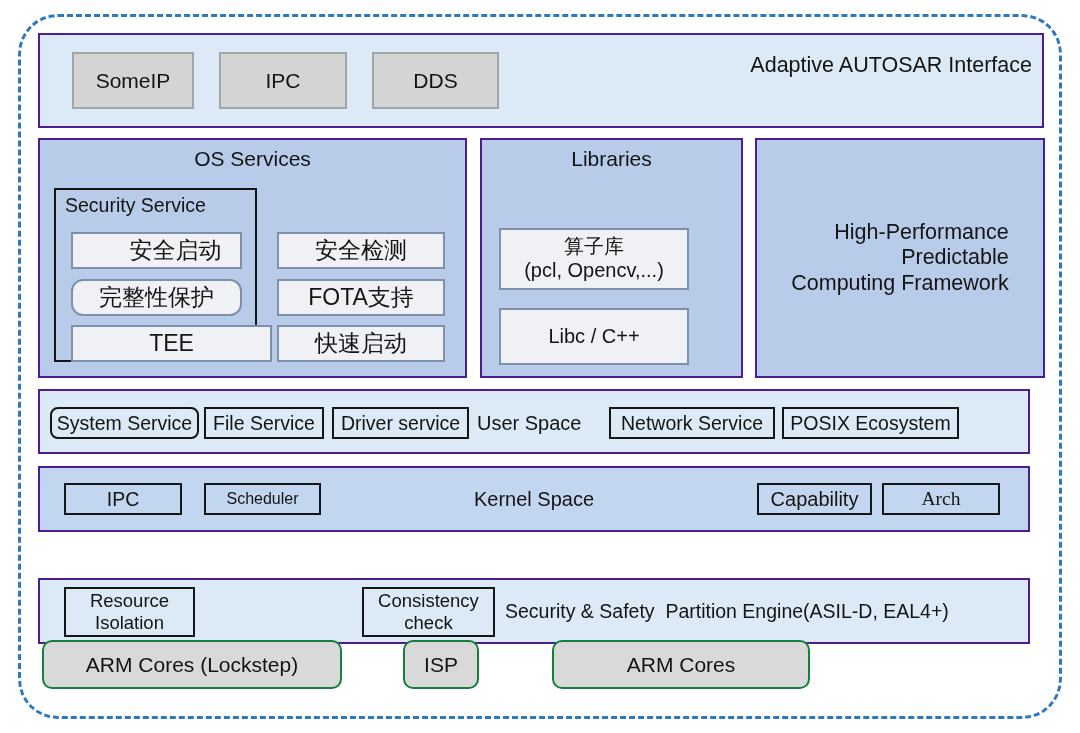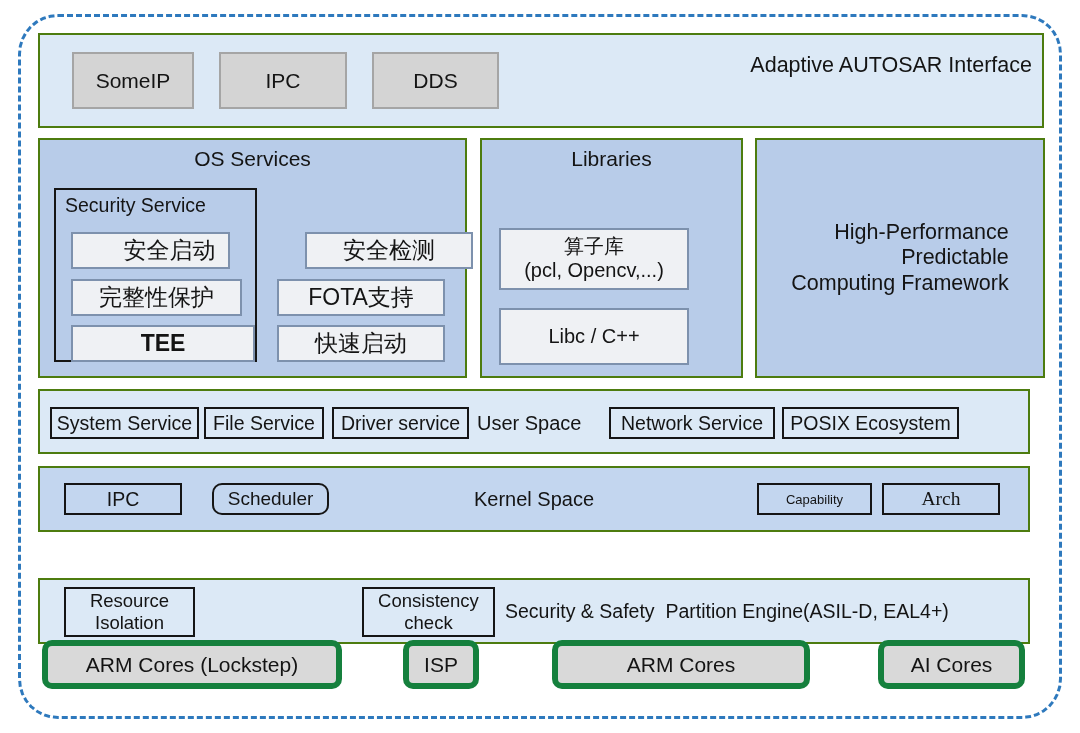--- a/index.html
+++ b/index.html
@@ -4,38 +4,38 @@
 <style>
   html,body{margin:0;padding:0;background:#ffffff;}
   .stage{
     position:relative;width:1080px;height:733px;background:#ffffff;
     font-family:"Liberation Sans",sans-serif;color:#141414;overflow:hidden;
   }
   .dashed-frame{
     position:absolute;left:18px;top:14px;width:1038px;height:699px;
     border:3px dashed #2E79BD;border-radius:40px;
   }
-  .panel{position:absolute;border:2px solid #4d7c0f;box-sizing:border-box;}
+  .panel{position:absolute;border:2px solid #4c1d95;box-sizing:border-box;}
   .bg-light{background:#DCE9F6;}
   .bg-mid{background:#B8CCE9;}
   .bg-kernel{background:#C3D6EF;}
   .center{display:flex;align-items:center;justify-content:center;text-align:right;}
   .panel-title{position:absolute;left:0;right:0;text-align:center;font-size:21px;}
   .gray-btn{
     position:absolute;background:#D4D4D4;border:2px solid #A5A5A5;box-sizing:border-box;
     display:flex;align-items:center;justify-content:center;font-size:21px;
   }
   .chip{
     position:absolute;box-sizing:border-box;
     display:flex;align-items:center;justify-content:center;text-align:center;
   }
   .chip-gray{background:#EFF1F4;border:2px solid #7D91AD;}
   .chip-line{background:transparent;border:2px solid #151515;}
   .hw-btn{
-    position:absolute;background:#D9D9D9;border:6px solid #15803d;border-radius:10px;
+    position:absolute;background:#D9D9D9;border:2px solid #15803d;border-radius:10px;
     box-sizing:border-box;display:flex;align-items:center;justify-content:center;font-size:21px;
   }
   .pre{white-space:pre-line;line-height:1.18;}
   .presp{white-space:pre;}
   .cn{font-size:23px;}
 </style>
 </head>
 <body>
 
 <div class="stage">
@@ -46,63 +46,62 @@
     <div class="gray-btn" style="left:32px;top:17px;width:122px;height:57px;">SomeIP</div>
     <div class="gray-btn" style="left:179px;top:17px;width:128px;height:57px;">IPC</div>
     <div class="gray-btn" style="left:332px;top:17px;width:127px;height:57px;">DDS</div>
     <div style="position:absolute;right:10px;top:18px;font-size:21.5px;">Adaptive AUTOSAR Interface</div>
   </div>
 
   <div class="panel bg-mid" style="left:38px;top:138px;width:429px;height:240px;">
     <div class="panel-title" style="top:7px;">OS Services</div>
     <div style="position:absolute;left:14px;top:48px;width:203px;height:174px;border:2.5px solid #151515;box-sizing:border-box;">
       <div style="position:absolute;left:9px;top:4px;font-size:19.5px;">Security Service</div>
-      <div class="chip chip-gray cn" style="left:15px;top:42px;width:159px;height:37px;padding-left:38px;">安全启动</div>
-      <div class="chip chip-gray cn" style="left:15px;top:89px;width:171px;height:37px;">完整性保护</div>
-      <div class="chip chip-gray cn" style="left:15px;top:135px;width:184px;height:37px;font-weight:bold;">TEE</div>
+      <div class="chip chip-gray cn" style="left:15px;top:42px;width:171px;height:37px;padding-left:38px;">安全启动</div>
+      <div class="chip chip-gray cn" style="left:15px;top:89px;width:171px;height:37px;border-radius:12px;">完整性保护</div>
+      <div class="chip chip-gray cn" style="left:15px;top:135px;width:201px;height:37px;">TEE</div>
     </div>
-    <div class="chip chip-gray cn" style="left:237px;top:92px;width:168px;height:37px;margin-left:28px;">安全检测</div>
+    <div class="chip chip-gray cn" style="left:237px;top:92px;width:168px;height:37px;">安全检测</div>
     <div class="chip chip-gray cn" style="left:237px;top:139px;width:168px;height:37px;">FOTA支持</div>
     <div class="chip chip-gray cn" style="left:237px;top:185px;width:168px;height:37px;">快速启动</div>
   </div>
 
   <div class="panel bg-mid" style="left:480px;top:138px;width:263px;height:240px;">
     <div class="panel-title" style="top:7px;">Libraries</div>
     <div class="chip chip-gray pre" style="left:17px;top:88px;width:190px;height:62px;font-size:20px;">算子库
 (pcl, Opencv,...)</div>
     <div class="chip chip-gray" style="left:17px;top:168px;width:190px;height:57px;font-size:20px;">Libc / C++</div>
   </div>
 
   <div class="panel bg-mid center pre" style="left:755px;top:138px;width:290px;height:240px;font-size:21.5px;">High-Performance
 Predictable
 Computing Framework</div>
 
   <div class="panel bg-light" style="left:38px;top:389px;width:992px;height:65px;">
-    <div class="chip chip-line" style="left:10px;top:16px;width:149px;height:32px;font-size:19.5px;">System Service</div>
+    <div class="chip chip-line" style="left:10px;top:16px;width:149px;height:32px;font-size:19.5px;border-radius:8px;">System Service</div>
     <div class="chip chip-line" style="left:292px;top:16px;width:137px;height:32px;font-size:19.5px;">Driver service</div>
     <div class="chip chip-line" style="left:164px;top:16px;width:120px;height:32px;font-size:19.5px;">File Service</div>
     <div style="position:absolute;left:437px;top:21px;font-size:20px;">User Space</div>
     <div class="chip chip-line" style="left:569px;top:16px;width:166px;height:32px;font-size:19.5px;">Network Service</div>
     <div class="chip chip-line" style="left:742px;top:16px;width:177px;height:32px;font-size:19.5px;">POSIX Ecosystem</div>
   </div>
 
   <div class="panel bg-kernel" style="left:38px;top:466px;width:992px;height:66px;">
     <div class="chip chip-line" style="left:24px;top:15px;width:118px;height:32px;font-size:19.5px;">IPC</div>
-    <div class="chip chip-line" style="left:172px;top:15px;width:117px;height:32px;font-size:19px;border-radius:10px;">Scheduler</div>
+    <div class="chip chip-line" style="left:164px;top:15px;width:117px;height:32px;font-size:16px;">Scheduler</div>
     <div style="position:absolute;left:0;right:0;top:20px;text-align:center;font-size:20px;">Kernel Space</div>
-    <div class="chip chip-line" style="left:717px;top:15px;width:115px;height:32px;font-size:13px;">Capability</div>
+    <div class="chip chip-line" style="left:717px;top:15px;width:115px;height:32px;font-size:20px;">Capability</div>
     <div class="chip chip-line" style="left:842px;top:15px;width:118px;height:32px;font-size:19.5px;font-family:Liberation Serif, serif;">Arch</div>
   </div>
 
   <div class="panel bg-light" style="left:38px;top:543px;width:992px;height:66px;margin-top:35px;">
     <div class="chip chip-line pre" style="left:24px;top:7px;width:131px;height:50px;font-size:18.5px;">Resource
 Isolation</div>
     <div class="chip chip-line pre" style="left:322px;top:7px;width:133px;height:50px;font-size:18.5px;">Consistency
 check</div>
     <div class="presp" style="position:absolute;left:465px;top:20px;font-size:19.5px;">Security &amp; Safety  Partition Engine(ASIL-D, EAL4+)</div>
   </div>
 
   <div class="hw-btn" style="left:42px;top:640px;width:300px;height:49px;">ARM Cores (Lockstep)</div>
   <div class="hw-btn" style="left:403px;top:640px;width:76px;height:49px;">ISP</div>
   <div class="hw-btn" style="left:552px;top:640px;width:258px;height:49px;">ARM Cores</div>
-  <div class="hw-btn" style="left:878px;top:640px;width:147px;height:49px;">AI Cores</div>
 
 </div>
 
 </body></html>

